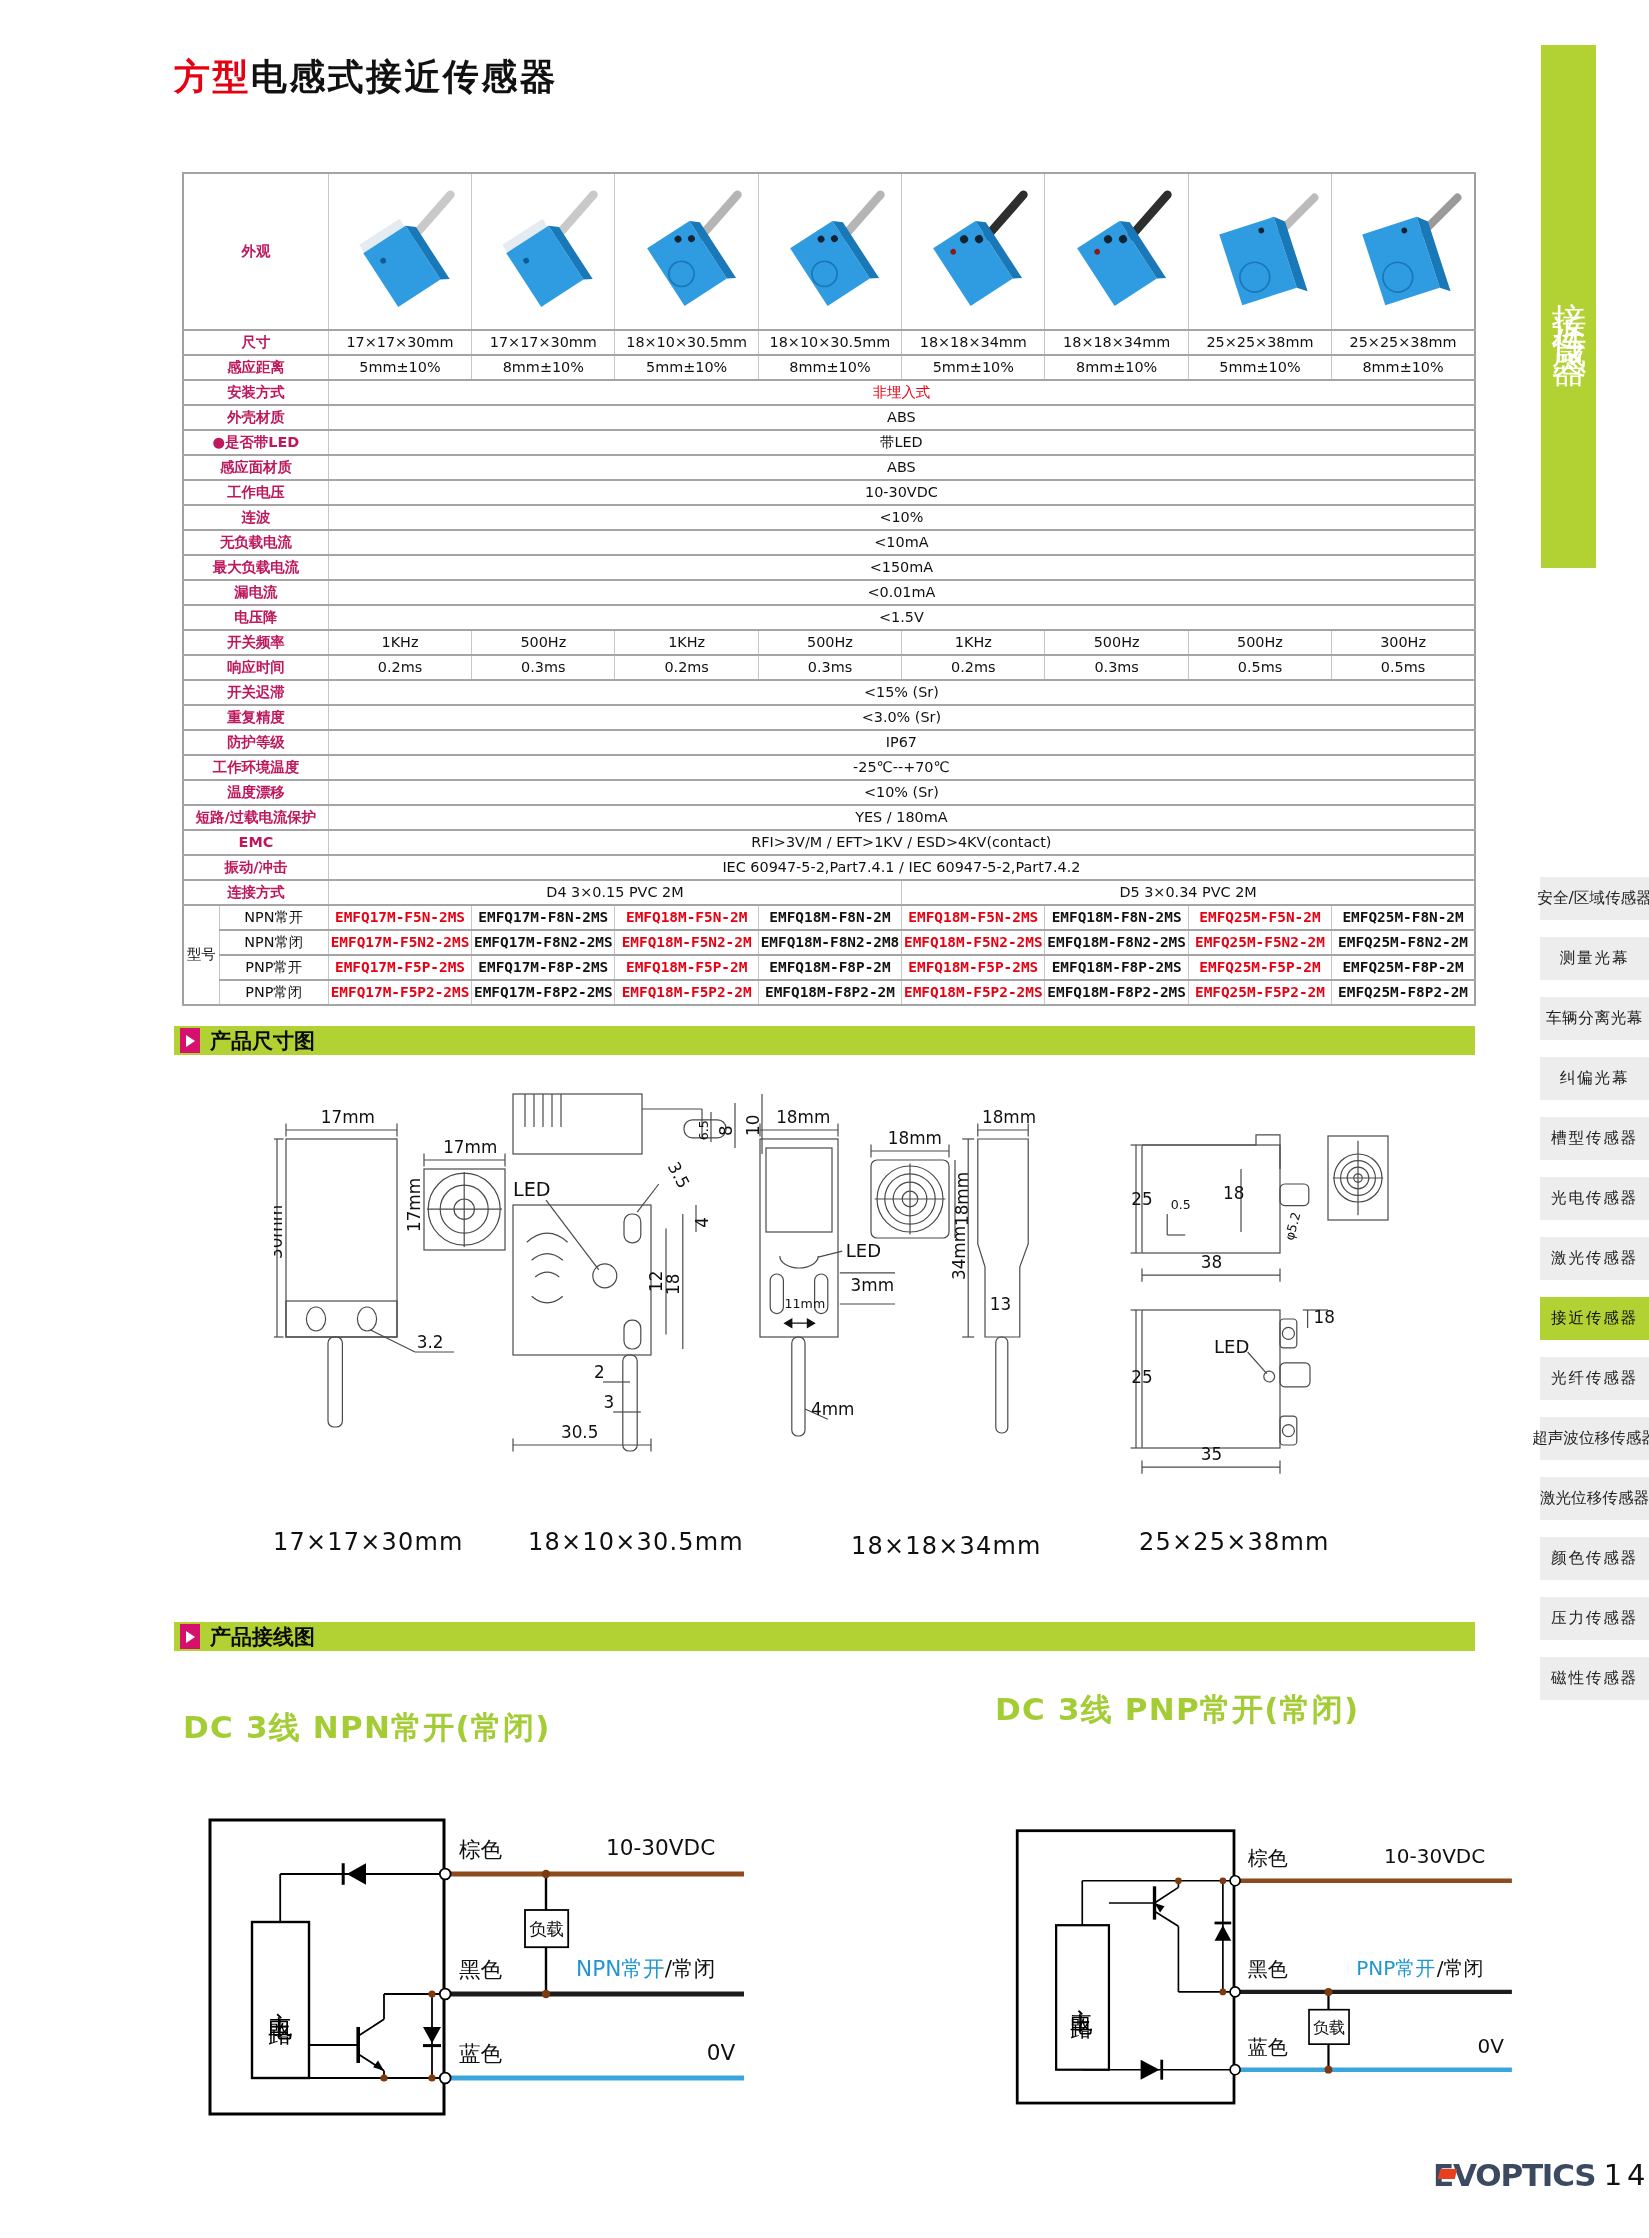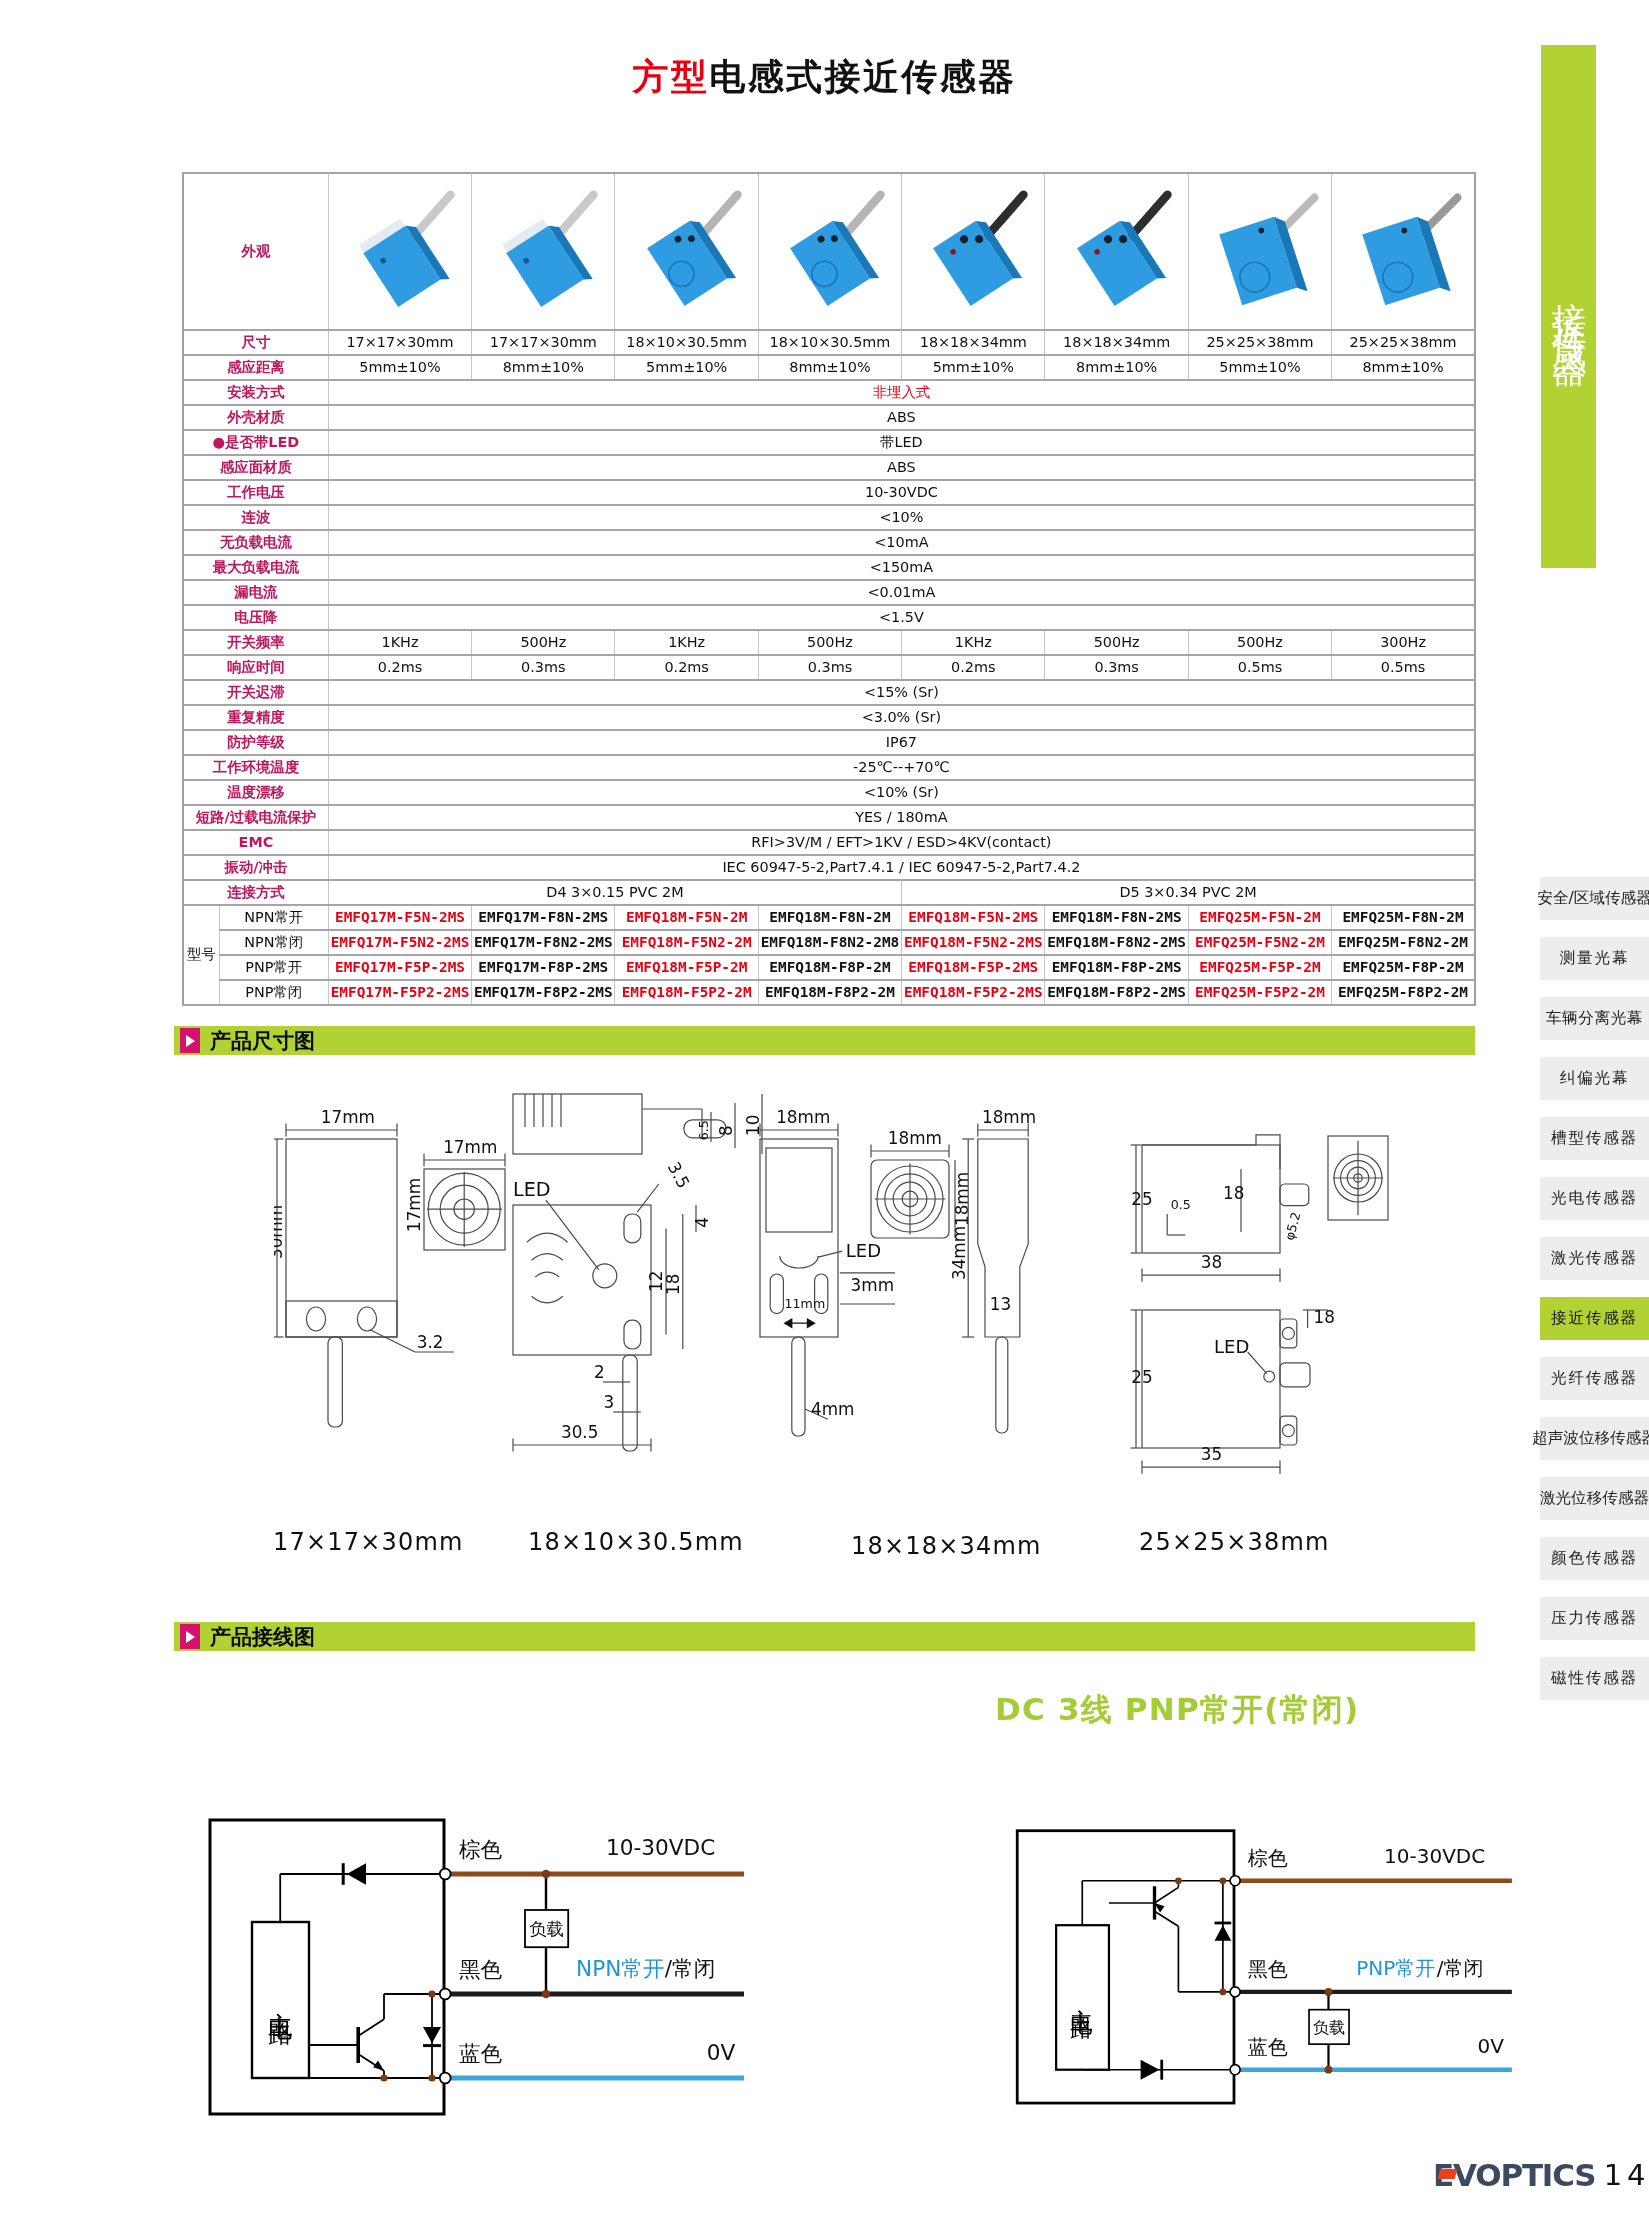--- a/index.html
+++ b/index.html
@@ -1,20 +1,20 @@
 <!DOCTYPE html>
 <html style="font-size:9.6px"><head>
 <meta charset="utf-8">
 <style>
   html,body{margin:0;padding:0;background:#ffffff;}
   body{font-family:"DejaVu Sans","Liberation Sans",sans-serif;color:#111;}
   .page{position:relative;width:1649px;height:2239px;background:#fff;overflow:hidden;}
 
   
-  .main-title{position:absolute;left:174px;top:53px;width:1301px;text-align:center;
+  .main-title{position:absolute;left:174px;top:53px;width:1301px;text-align:left;
     font-size:36px;font-weight:bold;letter-spacing:2.4px;}
   .main-title .hl{color:#e60012;}
 
   
   .bar{position:absolute;left:174px;width:1301px;height:29px;background:#b2d233;
     display:flex;align-items:center;}
   .bar .arrow-box{margin-left:6px;width:20.4px;height:25px;background:#d6116d;
     display:flex;align-items:center;justify-content:center;}
   .bar .arrow-box .tri{width:0;height:0;border-top:6.6px solid transparent;
     border-bottom:6.6px solid transparent;border-left:9.6px solid #ffffff;}
@@ -548,20 +548,21 @@
   <div class="caption" style="left:851px;top:1532px;">18×18×34mm</div>
   <div class="caption" style="left:1139px;top:1528px;">25×25×38mm</div>
 
   <div class="bar" style="top:1622px;">
     <div class="arrow-box">
         <div class="tri"></div>
       </div>
     <div class="bar-label">产品接线图</div>
   </div>
 
+  <div class="wire-title" style="left:183px;top:1707px;">DC 3线 NPN常开(常闭)</div>
   <div class="wire-title" style="left:995px;top:1689px;">DC 3线 PNP常开(常闭)</div>
 
   <svg class="wiresvg" style="left:186px;top:1796px;" width="576" height="339" viewBox="0 0 960 565">
     <rect x="40" y="40" width="390" height="490" fill="none" stroke="#000" stroke-width="5"></rect>
     <rect x="110" y="210" width="95" height="260" fill="#fff" stroke="#000" stroke-width="4"></rect>
     <text x="157" y="340" text-anchor="middle" style="writing-mode:vertical-rl;font-size:40px;letter-spacing:8px" fill="#000">主电路</text>
     <line x1="157" y1="210" x2="157" y2="130" stroke="#000" stroke-width="3"></line>
     <line x1="157" y1="130" x2="430" y2="130" stroke="#000" stroke-width="3"></line>
     <polygon points="300,112 300,148 268,130" fill="#000"></polygon>
       <line x1="262" y1="112" x2="262" y2="148" stroke="#000" stroke-width="5"></line>

